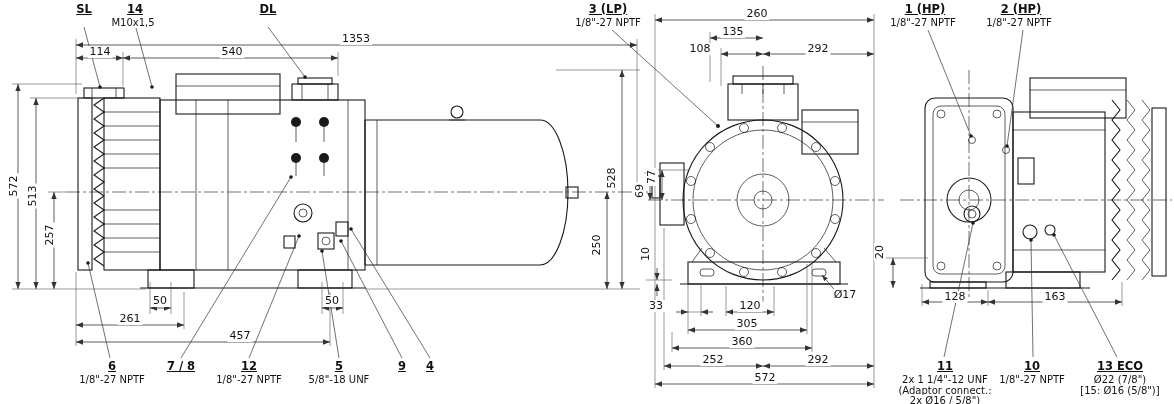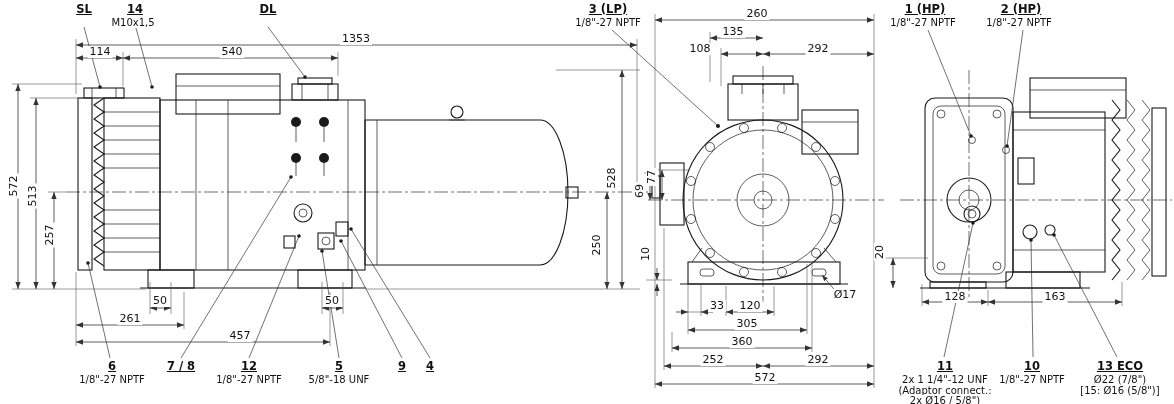--- a/index.html
+++ b/index.html
@@ -300,21 +300,21 @@
   <span class="lbl callout" style="left:608px;top:3px">3 (LP)</span>
   <span class="lbl spec" style="left:608px;top:17px">1/8"-27 NPTF</span>
   <span class="lbl" style="left:757px;top:8px">260</span>
   <span class="lbl" style="left:733px;top:26px">135</span>
   <span class="lbl" style="left:700px;top:43px">108</span>
   <span class="lbl" style="left:818px;top:43px">292</span>
   <span class="lbl rot" style="left:652px;top:177px">77</span>
   <span class="lbl rot" style="left:640px;top:191px">69</span>
   <span class="lbl rot" style="left:646px;top:254px">10</span>
   <span class="lbl" style="left:845px;top:289px">Ø17</span>
-  <span class="lbl" style="left:717px;top:300px">33</span>
+  <span class="lbl" style="left:656px;top:300px">33</span>
   <span class="lbl" style="left:750px;top:300px">120</span>
   <span class="lbl" style="left:747px;top:318px">305</span>
   <span class="lbl" style="left:742px;top:336px">360</span>
   <span class="lbl" style="left:713px;top:354px">252</span>
   <span class="lbl" style="left:818px;top:354px">292</span>
   <span class="lbl" style="left:765px;top:372px">572</span>
 
   <span class="lbl callout" style="left:925px;top:3px">1 (HP)</span>
   <span class="lbl spec" style="left:923px;top:17px">1/8"-27 NPTF</span>
   <span class="lbl callout" style="left:1021px;top:3px">2 (HP)</span>

